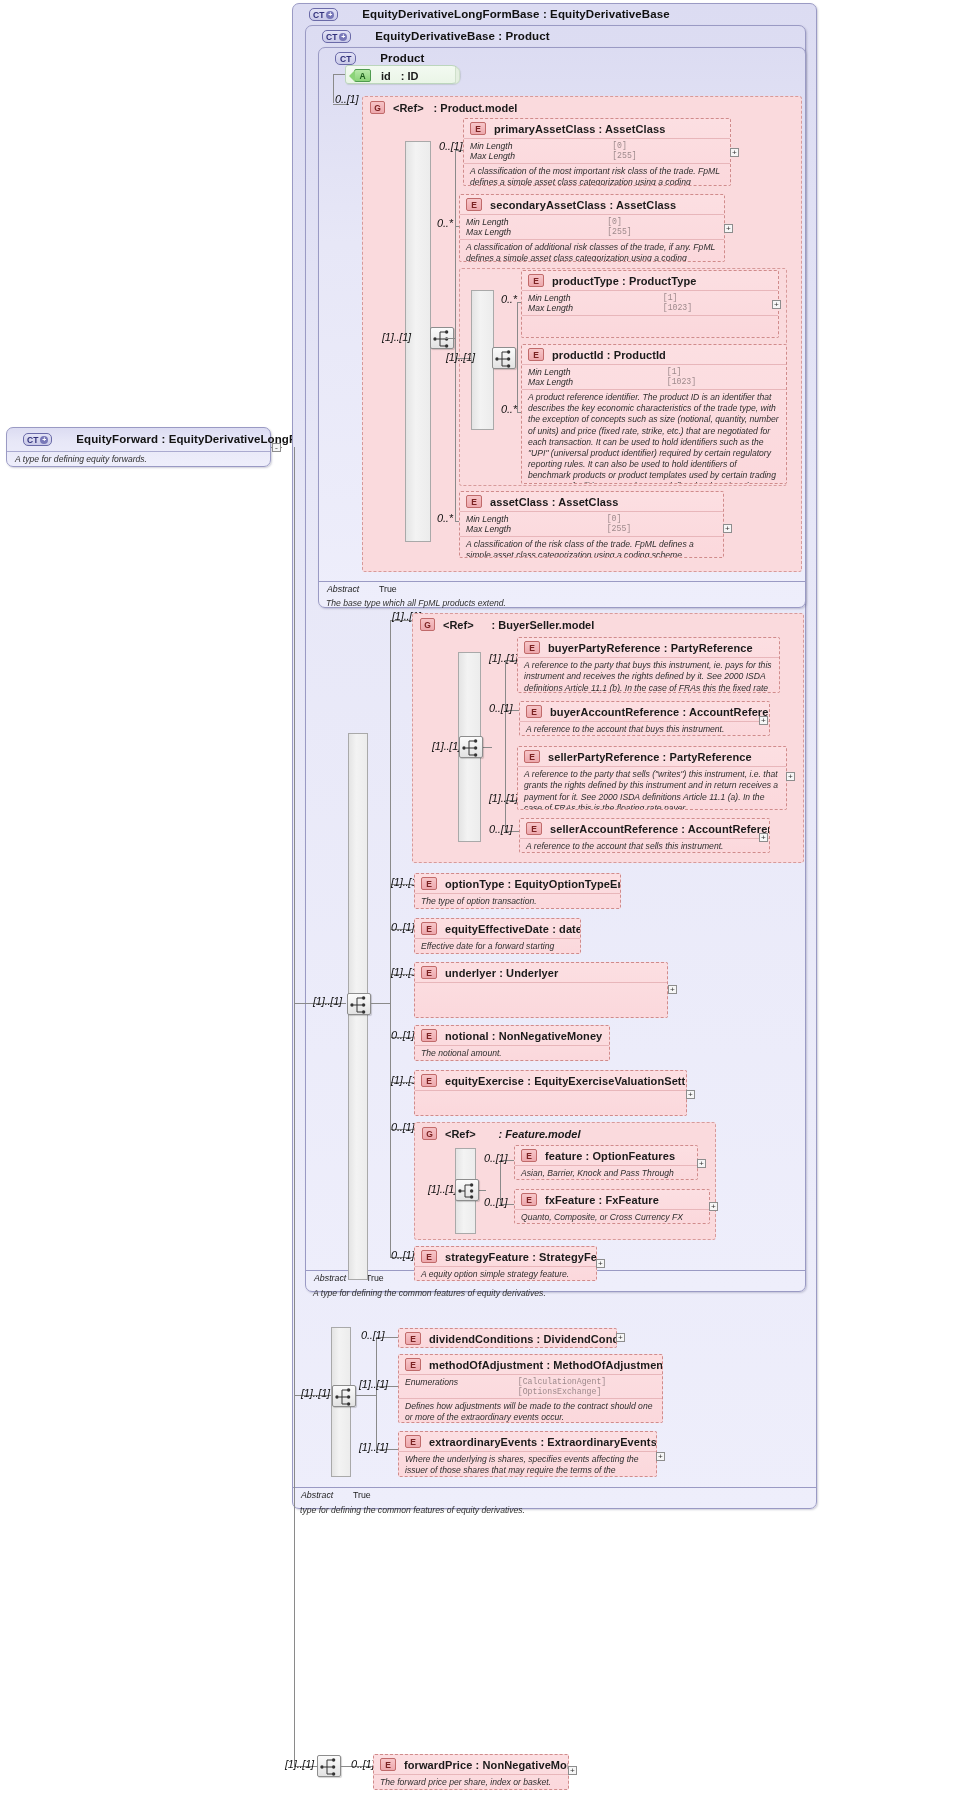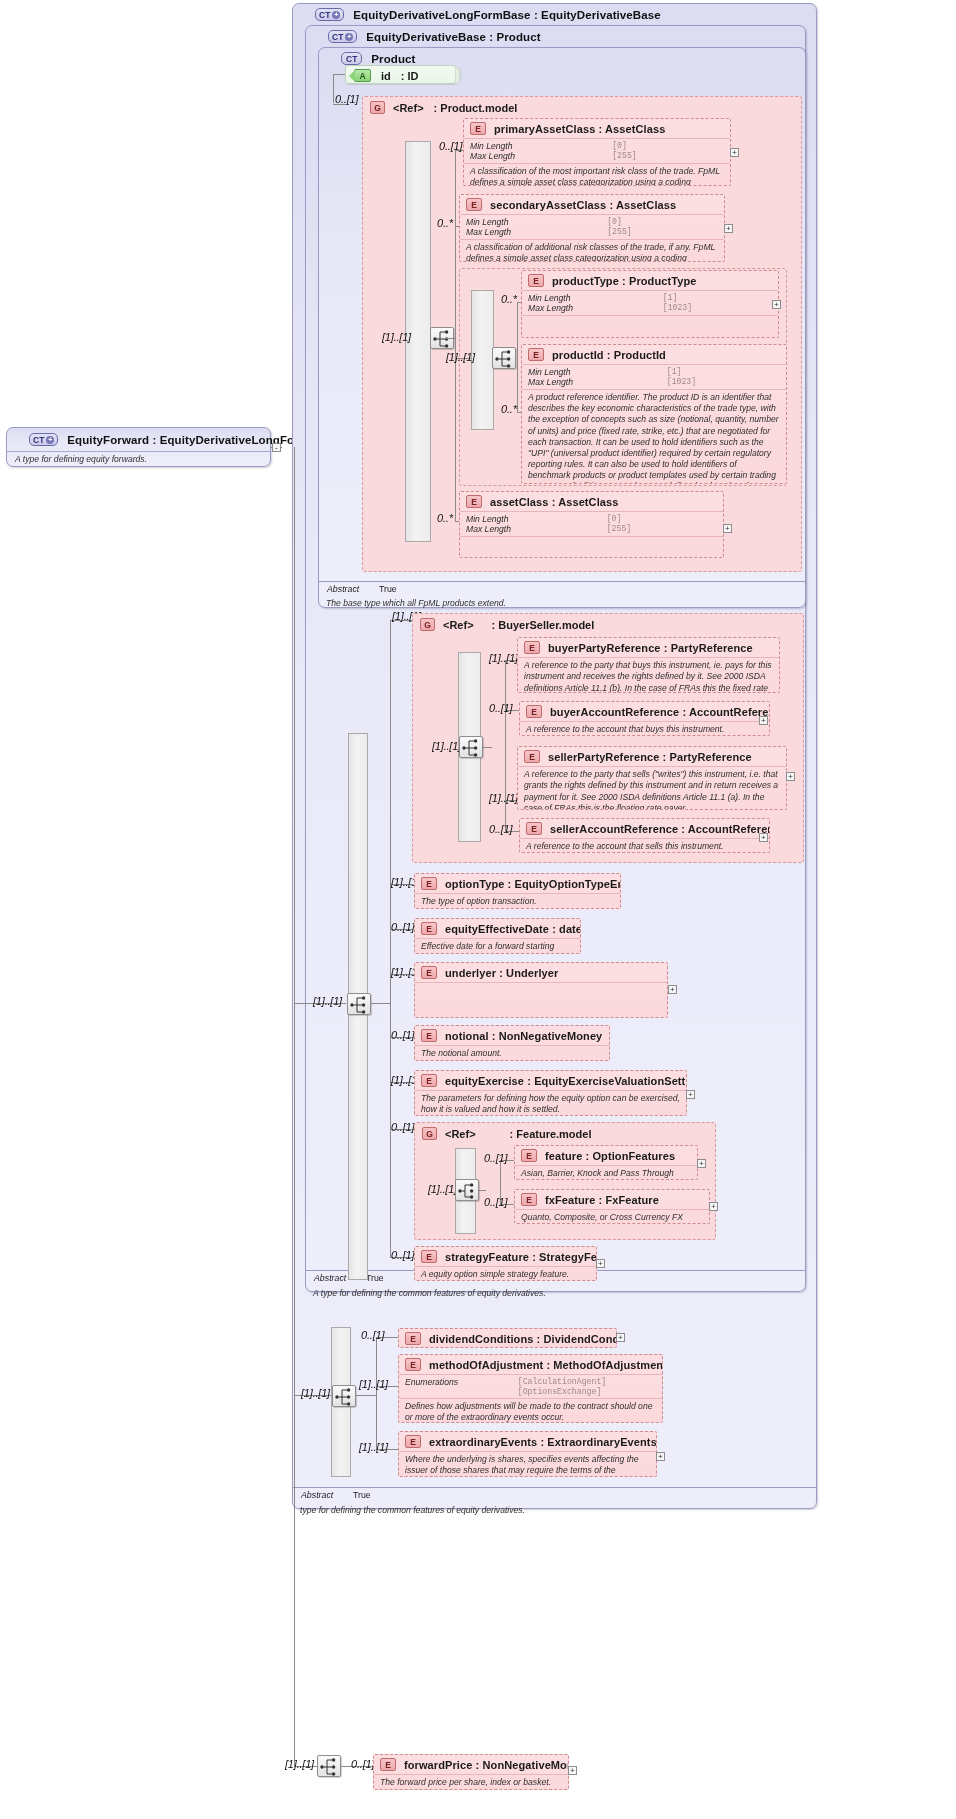--- a/index.html
+++ b/index.html
@@ -16,22 +16,22 @@
 
   
   .ctframe {
     position:absolute;
     border:1px solid #9a9ac4;
     border-radius:7px;
     background:linear-gradient(180deg,#dcdcf2 0%,#e7e7f7 35%,#eeeefb 100%);
     box-shadow:1px 1px 2px rgba(80,80,120,.28);
   }
   .ctframe > .cthdr {
-    position:absolute; left:22px; top:4px;
-    display:flex; align-items:center; gap:9px;
+    position:absolute; left:16px; top:4px;
+    display:flex; gap:24px;
     white-space:nowrap;
   }
   .cthdr .ttl { font-size:11.5px; font-weight:bold; letter-spacing:.1px; color:#111; }
 
   .ctbadge {
     display:inline-flex; align-items:center; justify-content:center;
     border:1px solid #6a6aa8; border-radius:5px;
     background:linear-gradient(180deg,#e3e3f6,#c9c9e8);
     font-size:8.5px; font-weight:bold; color:#30307a;
     height:13px; padding:0 3px; gap:2px;
@@ -379,20 +379,21 @@
     <span class="ename">assetClass : AssetClass</span>
   </div>
   <div class="esep"></div>
   <div class="facets">
     <span>Min Length</span>
     <span class="fv">[0]</span>
     <span>Max Length</span>
     <span class="fv">[255]</span>
   </div>
   <div class="esep"></div>
+  <div class="annot">A classification of the risk class of the trade. FpML defines a simple asset class categorization using a coding scheme.</div>
 </div>
 <div class="stub" style="left:723px; top:524px;">+</div>
 
 <div class="vl" style="left:294px; top:447px; height:557px;"></div>
 <div class="hl" style="left:294px; top:1003px; width:52px;"></div>
 <div class="card" style="left:313px; top:995px;">[1]..[1]</div>
 
 <div class="vbar" style="left:348px; top:733px; width:20px; height:547px;"></div>
 
 <div class="seqbox" style="left:347px; top:993px; width:24px; height:22px;">
@@ -531,31 +532,30 @@
 </div>
 
 <div class="hl" style="left:390px; top:1082px; width:23px;"></div>
 <div class="card" style="left:391px; top:1074px;">[1]..[1]</div>
 <div class="ebox" style="left:414px; top:1070px; width:273px; height:46px;">
   <div class="erow">
     <span class="ebadge">E</span>
     <span class="ename">equityExercise : EquityExerciseValuationSettlement</span>
   </div>
   <div class="esep"></div>
-  <div class="annot">The parameters for defining how the equity option can be exercised, how it is valued and how it is settled.</div>
 </div>
 <div class="stub" style="left:686px; top:1090px;">+</div>
 
 <div class="hl" style="left:390px; top:1129px; width:24px;"></div>
 <div class="card" style="left:391px; top:1121px;">0..[1]</div>
 <div class="grpframe" style="left:414px; top:1122px; width:302px; height:118px;">
   <div class="ghdr">
     <span class="gbadge">G</span>
     <span class="gt">&lt;Ref&gt;</span>
-    <span class="gt2" style="margin-left:26px;">: Feature.model</span>
+    <span class="gt2" style="margin-left:15px;font-style:italic;">: Feature.model</span>
   </div>
 </div>
 <div class="vbar" style="left:455px; top:1148px; width:21px; height:86px;"></div>
 <div class="hl" style="left:476px; top:1190px; width:10px;"></div>
 <div class="card" style="left:428px; top:1183px;">[1]..[1]</div>
 <div class="seqbox" style="left:455px; top:1179px; width:24px; height:22px;">
   <svg width="24" height="22" viewBox="0 0 24 22">
     <circle cx="4" cy="11" r="1.7" fill="#333"></circle>
     <line x1="5.5" y1="11" x2="9" y2="11" stroke="#333" stroke-width="1"></line>
     <line x1="9" y1="5" x2="9" y2="17" stroke="#333" stroke-width="1"></line>

